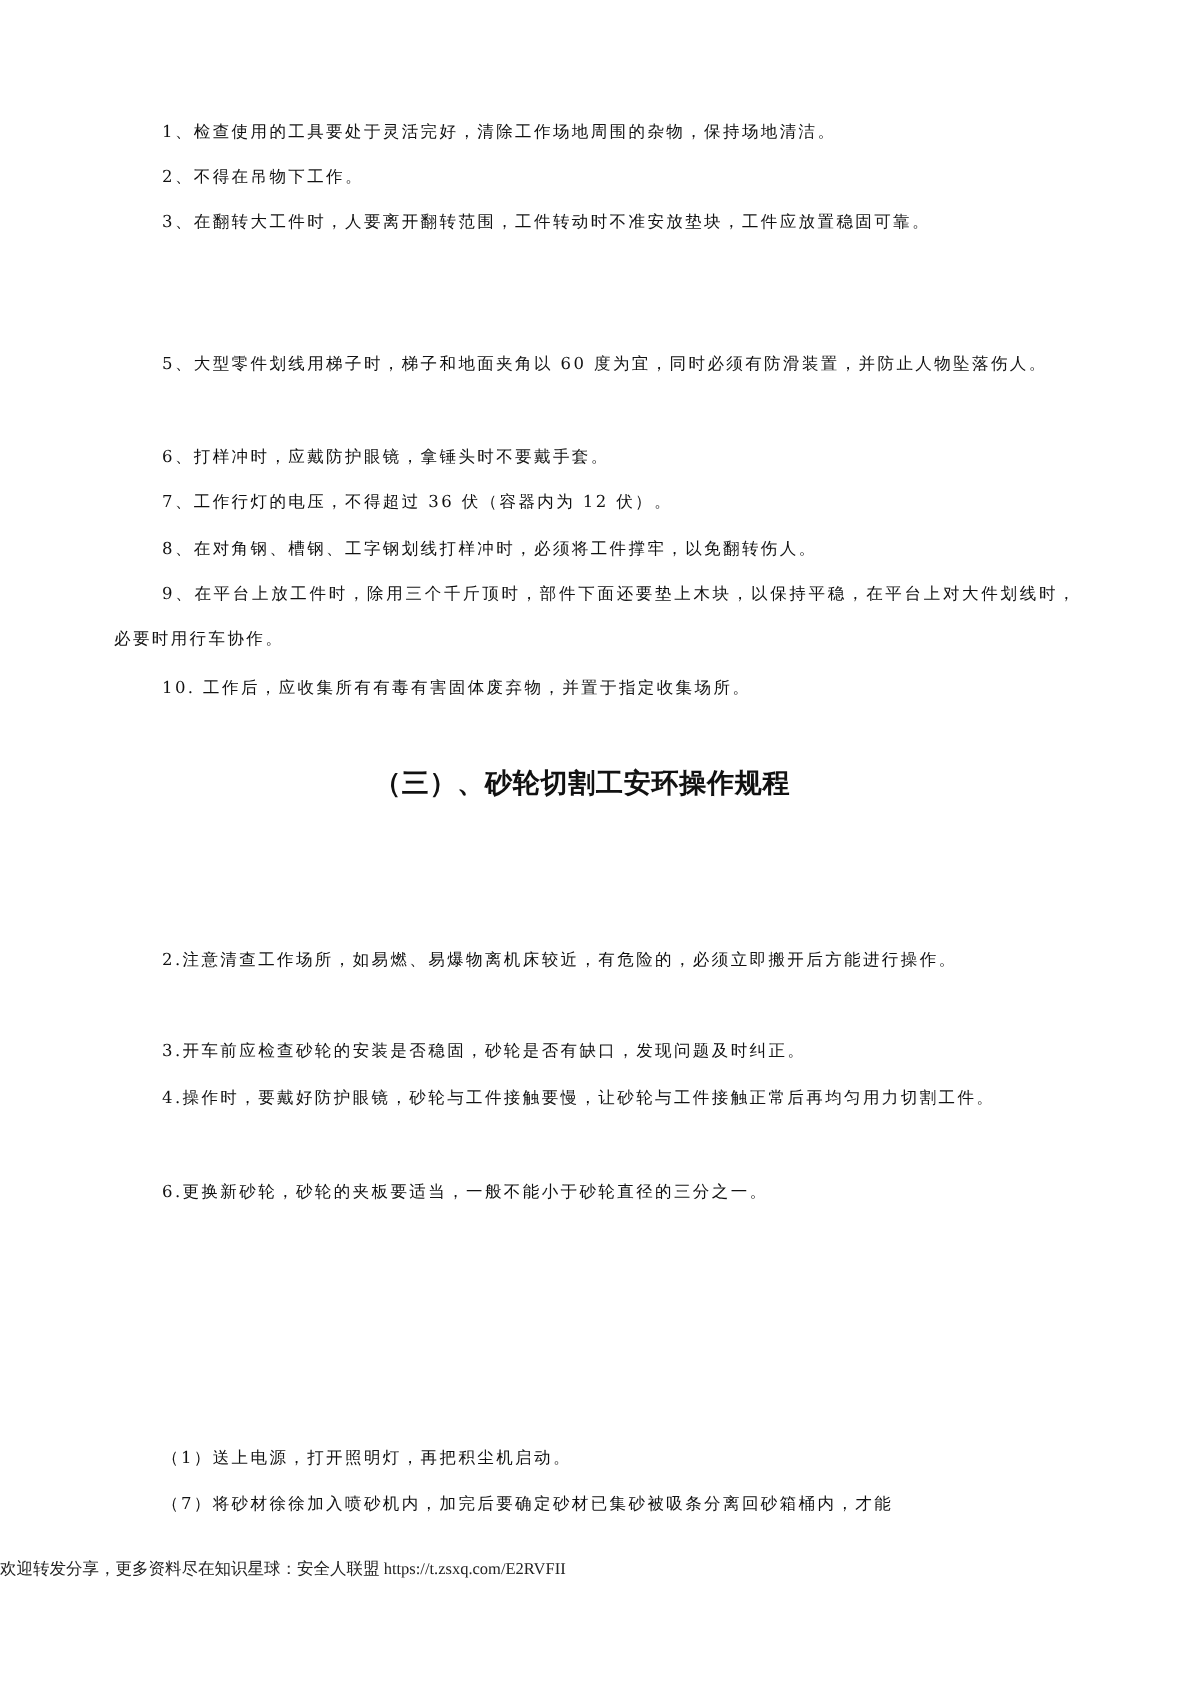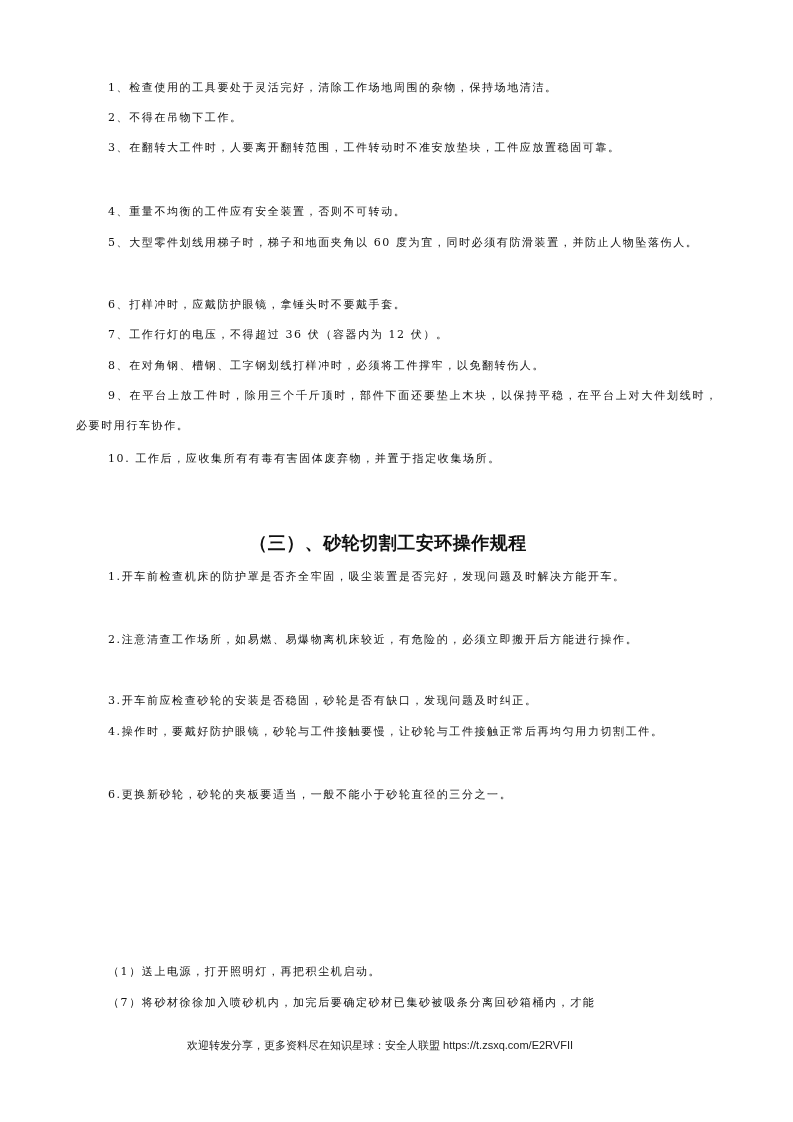--- a/index.html
+++ b/index.html
@@ -2,43 +2,41 @@
 <html><head>
 <meta charset="utf-8">
 <style>
   html, body { margin:0; padding:0; background:#ffffff; }
   body { width:793px; height:1122px; position:relative; overflow:hidden;
          font-family:"DejaVu Serif", "Liberation Serif", serif; color:#111; }
   .page { position:absolute; left:0; top:0; width:793px; height:1122px; }
   .p { position:absolute; left:76px; width:642px; font-size:11px; letter-spacing:1.6px;
        line-height:30px; text-align:justify; text-indent:32px; white-space:normal; }
   .h { position:absolute; left:0; width:776px; text-align:center; font-size:18px; font-weight:bold;
-       font-family:"DejaVu Sans", "Liberation Sans", sans-serif; letter-spacing:0.5px; line-height:30px;margin-top:20px; }
-  .footer { position:absolute; left:0; width:760px; top:1038px; text-align:center; font-size:11px;
-            font-family:Liberation Sans, sans-serif; color:#222; }
+       font-family:"DejaVu Sans", "Liberation Sans", sans-serif; letter-spacing:0.5px; line-height:30px; }
+  .footer { position:absolute; left:0; width:760px; top:1038px; font-size:11px;
+            font-family:Liberation Serif, serif; color:#222; }
 </style>
 </head>
 <body>
 
 <div class="page">
 
   <div class="p" style="top:73px">1、检查使用的工具要处于灵活完好，清除工作场地周围的杂物，保持场地清洁。</div>
   <div class="p" style="top:103px">2、不得在吊物下工作。</div>
   <div class="p" style="top:133px">3、在翻转大工件时，人要离开翻转范围，工件转动时不准安放垫块，工件应放置稳固可靠。</div>
-  <div class="p" style="top:197px">4、重量不均衡的工件应有安全装置，否则不可转动。</div>
   <div class="p" style="top:228px">5、大型零件划线用梯子时，梯子和地面夹角以 60 度为宜，同时必须有防滑装置，并防止人物坠落伤人。</div>
   <div class="p" style="top:290px">6、打样冲时，应戴防护眼镜，拿锤头时不要戴手套。</div>
   <div class="p" style="top:320px">7、工作行灯的电压，不得超过 36 伏（容器内为 12 伏）。</div>
   <div class="p" style="top:351px">8、在对角钢、槽钢、工字钢划线打样冲时，必须将工件撑牢，以免翻转伤人。</div>
   <div class="p" style="top:381px">9、在平台上放工件时，除用三个千斤顶时，部件下面还要垫上木块，以保持平稳，在平台上对大件划线时，必要时用行车协作。</div>
   <div class="p" style="top:444px">10. 工作后，应收集所有有毒有害固体废弃物，并置于指定收集场所。</div>
 
   <div class="h" style="top:508px">（三）、砂轮切割工安环操作规程</div>
 
-  <div class="p" style="top:562px">1.开车前检查机床的防护罩是否齐全牢固，吸尘装置是否完好，发现问题及时解决方能开车。</div>
   <div class="p" style="top:625px">2.注意清查工作场所，如易燃、易爆物离机床较近，有危险的，必须立即搬开后方能进行操作。</div>
   <div class="p" style="top:686px">3.开车前应检查砂轮的安装是否稳固，砂轮是否有缺口，发现问题及时纠正。</div>
   <div class="p" style="top:717px">4.操作时，要戴好防护眼镜，砂轮与工件接触要慢，让砂轮与工件接触正常后再均匀用力切割工件。</div>
   <div class="p" style="top:780px">6.更换新砂轮，砂轮的夹板要适当，一般不能小于砂轮直径的三分之一。</div>
 
 
   <div class="p" style="top:957px; text-indent:32px;">（1）送上电源，打开照明灯，再把积尘机启动。</div>
   <div class="p" style="top:988px; text-indent:32px; white-space:nowrap; overflow:hidden;">（7）将砂材徐徐加入喷砂机内，加完后要确定砂材已集砂被吸条分离回砂箱桶内，才能</div>
 
   <div class="footer">欢迎转发分享，更多资料尽在知识星球：安全人联盟 https://t.zsxq.com/E2RVFII</div>

